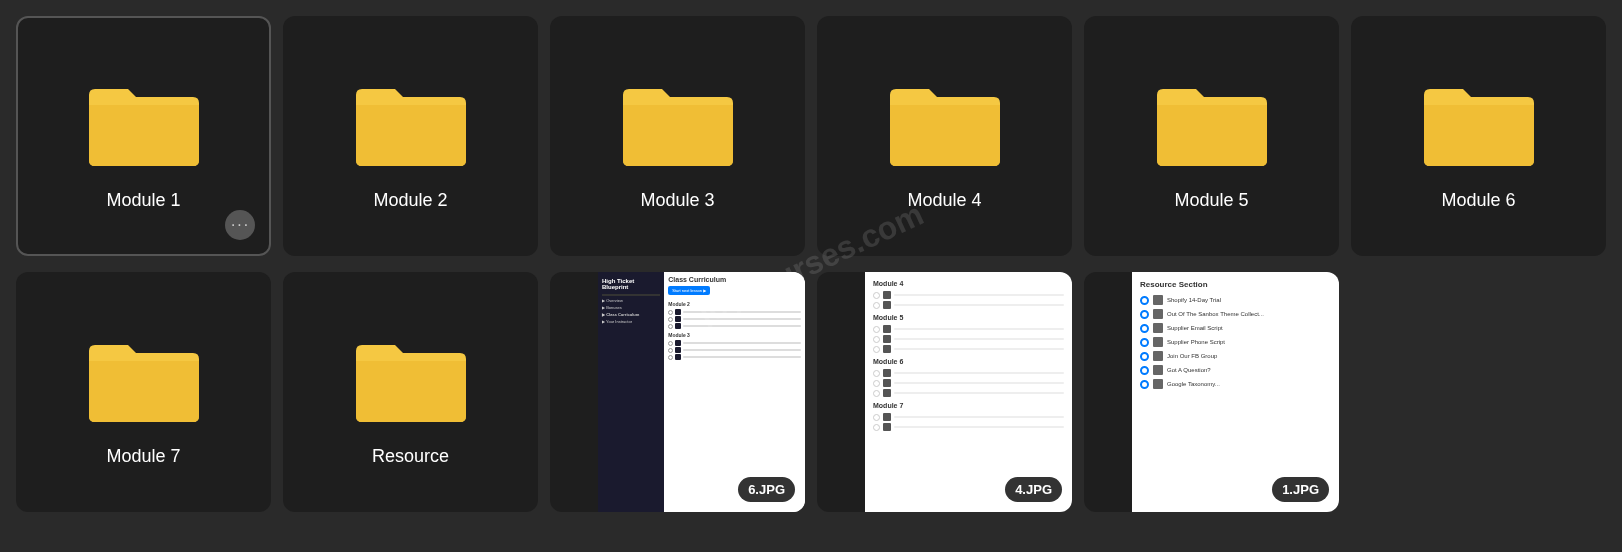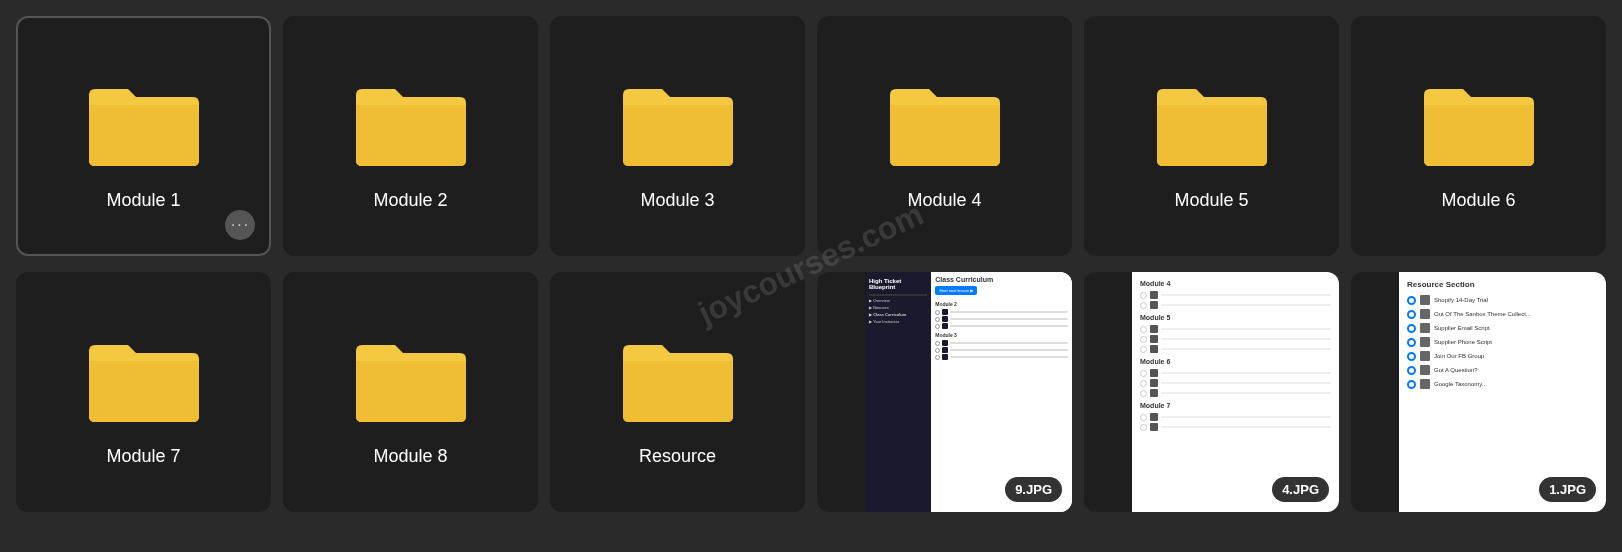--- a/index.html
+++ b/index.html
@@ -194,27 +194,20 @@
   <div class="row-2">
 
     <div class="folder-card">
       <svg class="folder-icon" viewBox="0 0 120 95" fill="none">
         <path d="M5 20 Q5 14 11 14 L44 14 L52 22 L109 22 Q115 22 115 28 L115 85 Q115 91 109 91 L11 91 Q5 91 5 85 Z" fill="#F5C842"></path>
         <path d="M5 30 L115 30 L115 85 Q115 91 109 91 L11 91 Q5 91 5 85 Z" fill="#F0BE35"></path>
       </svg>
       <span class="folder-label">Module 7</span>
     </div>
 
-    <div class="folder-card">
-      <svg class="folder-icon" viewBox="0 0 120 95" fill="none">
-        <path d="M5 20 Q5 14 11 14 L44 14 L52 22 L109 22 Q115 22 115 28 L115 85 Q115 91 109 91 L11 91 Q5 91 5 85 Z" fill="#F5C842"></path>
-        <path d="M5 30 L115 30 L115 85 Q115 91 109 91 L11 91 Q5 91 5 85 Z" fill="#F0BE35"></path>
-      </svg>
-      <span class="folder-label">Module 8</span>
-    </div>
 
     <div class="folder-card">
       <svg class="folder-icon" viewBox="0 0 120 95" fill="none">
         <path d="M5 20 Q5 14 11 14 L44 14 L52 22 L109 22 Q115 22 115 28 L115 85 Q115 91 109 91 L11 91 Q5 91 5 85 Z" fill="#F5C842"></path>
         <path d="M5 30 L115 30 L115 85 Q115 91 109 91 L11 91 Q5 91 5 85 Z" fill="#F0BE35"></path>
       </svg>
       <span class="folder-label">Resource</span>
     </div>
 
     <div class="preview-card">
@@ -259,21 +252,21 @@
             <div style="width:6px;height:6px;background:#1a1a2e;border-radius:1px;flex-shrink:0;"></div>
             <div style="height:2px;background:#ddd;flex:1;border-radius:1px;"></div>
           </div>
           <div style="display:flex; align-items:center; gap:2px; margin:1px 0;">
             <div style="width:5px;height:5px;border-radius:50%;border:1px solid #999;flex-shrink:0;"></div>
             <div style="width:6px;height:6px;background:#1a1a2e;border-radius:1px;flex-shrink:0;"></div>
             <div style="height:2px;background:#ddd;flex:1;border-radius:1px;"></div>
           </div>
         </div>
       </div>
-      <div class="jpg-badge">9.JPG</div>
+      <div class="jpg-badge">6.JPG</div>
     </div>
 
     <div class="preview-card">
       <div style="height:100%; background:#fff; padding:8px; overflow:hidden;">
 
         <div style="font-size:7px; font-weight:bold; margin-bottom:4px; color:#333;">Module 4</div>
         <div style="display:flex; align-items:center; gap:3px; margin:2px 0;">
           <div style="width:7px;height:7px;border-radius:50%;border:1.5px solid #ccc;flex-shrink:0;"></div>
           <div style="width:8px;height:8px;background:#555;border-radius:1px;flex-shrink:0;"></div>
           <div style="height:2px;background:#eee;flex:1;border-radius:1px;"></div>

